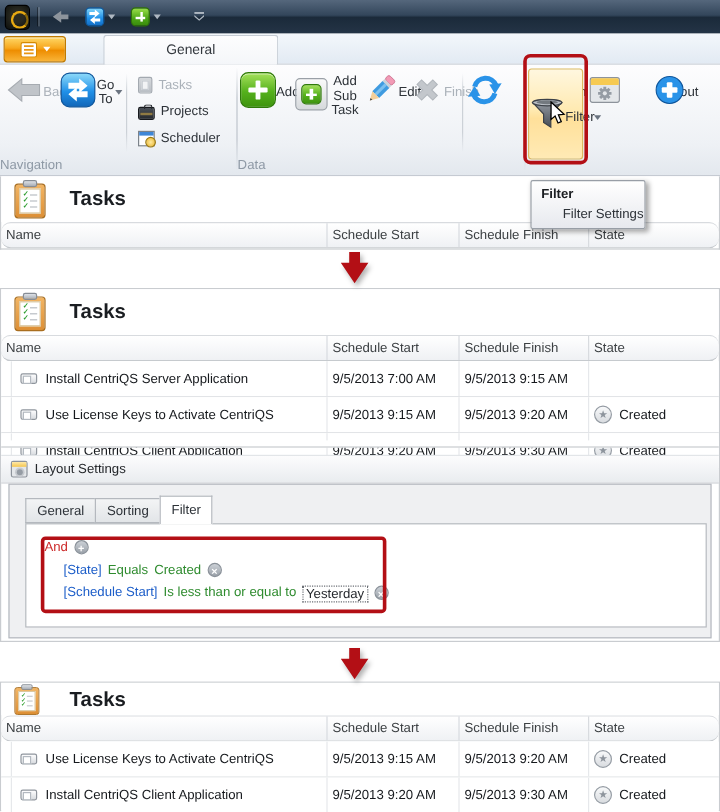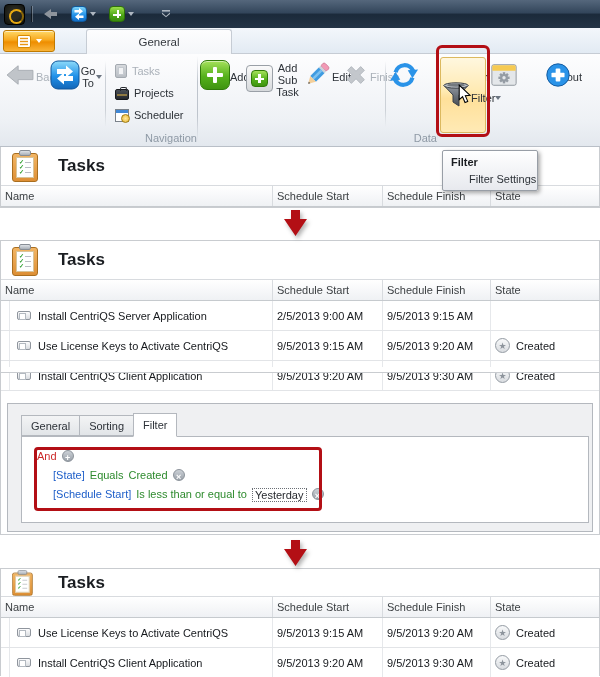--- a/index.html
+++ b/index.html
@@ -34,21 +34,21 @@
   border-radius:3px 3px 0 0; color:#33383e; font-size:11.5px; }
 
 
 .ribbon { position:absolute; left:0; top:54px; width:600px; height:93px;
   background:linear-gradient(180deg,#fdfdfe,#eef1f5 72%,#e3e8ee); border-bottom:1px solid #b9bfc7;
   display:flex; }
 .rgroup { position:relative; height:100%; padding-bottom:14px; }
 .g-nav { width:197px; } .g-data { width:239px; } .g-view { flex:1; }
 .gsep { width:1px; height:86px; margin-top:2px; background:linear-gradient(rgba(190,196,204,0),#bec4cc 30%,#bec4cc 70%,rgba(190,196,204,0)); }
 .rg-items { display:flex; align-items:flex-start; height:76px; padding-top:3px; }
-.rg-label { position:absolute; bottom:2px; left:0; right:0; text-align:right; color:#8e99a5; font-size:11px;margin-top:45px; }
+.rg-label { position:absolute; bottom:2px; left:0; right:0; text-align:left; color:#8e99a5; font-size:11px;margin-top:45px; }
 .bigbtn { width:46px; padding-top:2px; display:flex; flex-direction:row; align-items:center; border-radius:3px; }
 .bigbtn .bicon { height:32px; display:flex; align-items:center; justify-content:center; }
 .bigbtn .blabel { margin-top:3px; text-align:center; line-height:12px; color:#2d3238; }
 .bigbtn .caret { margin-top:3px; border-top-color:#6b7480; }
 .bigbtn.disabled .blabel { color:#aab1b9; }
 .isep { width:1px; height:66px; margin:4px 3px 0 3px; background:linear-gradient(rgba(200,205,212,0),#ccd1d7 25%,#ccd1d7 75%,rgba(200,205,212,0)); }
 .smallcol { display:flex; flex-direction:column; justify-content:center; gap:2px; padding-top:4px; }
 .smallbtn { height:20px; display:flex; align-items:center; gap:5px; padding:0 6px; border-radius:3px; color:#2d3238; }
 .smallbtn.disabled { color:#aab1b9; }
 .g-nav .bigbtn:first-child { margin-left:4px; }
@@ -99,21 +99,21 @@
 #p3 .p-head { height:27px; }
 .p-title { font-size:17px; font-weight:bold; color:#1a1d21; margin-left:20px; }
 .clip { width:26px; height:32px; position:relative; flex:none; }
 #p3 .clip { transform:scale(.8); transform-origin:left center; }
 .clip .board { position:absolute; left:0; top:3px; right:0; bottom:0; background:linear-gradient(#f2b564,#dd8f35); border:1px solid #a96e1f; border-radius:3px; }
 .clip .clamp { position:absolute; top:0; left:7px; width:12px; height:6px; background:linear-gradient(#dde1e6,#a9afb7); border:1px solid #878d95; border-radius:2px; z-index:2; }
 .clip .page { position:absolute; top:7px; left:4px; right:4px; bottom:4px; background:#fff; border:1px solid #d8c49a; padding:2px 2px 0 2px; }
 .clip .pr { display:flex; align-items:center; height:5px; }
 .clip .pr b { color:#2f9e2f; font-size:6px; line-height:5px; font-weight:bold; }
 .clip .pr s { text-decoration:none; height:1px; background:#b9bec4; flex:1; margin-left:1px; }
-.colstrip { height:22px; display:flex; background:linear-gradient(#ffffff,#eff1f4); border-top:1px solid #d8dbdf; border-bottom:1px solid #c6cace; color:#3c4043; }
+.colstrip { height:22px; display:flex; background:linear-gradient(#ffffff,#eff1f4); border-top:1px solid #d8dbdf; border-bottom:1px solid #c6cace; color:#3c4043;border-radius:8px; }
 .colstrip .col { line-height:20px; padding-left:4px; border-right:1px solid #d8dbdf; }
 .c-name { width:272px; } .c-start { width:110px; } .c-fin { width:108px; } .c-state { flex:1; border-right:none !important; }
 .grow { height:30px; display:flex; border-bottom:1px solid #e2e4e7; background:#fff; }
 .grow .cell { display:flex; align-items:center; padding-left:4px; border-right:1px solid #e6e8eb; overflow:hidden; white-space:nowrap; }
 .grow .c-name { padding-left:0; }
 .gutter { width:9px; align-self:stretch; border-right:1px solid #e6e8eb; flex:none; }
 .trow-ic { width:14px; height:9px; margin:0 7px 0 7px; border:1px solid #8f959d; border-radius:2px; background:linear-gradient(#fdfdfe,#d9dce0); position:relative; flex:none; }
 .trow-ic::before { content:""; position:absolute; left:1px; top:1px; width:5px; height:5px; background:#fff; border:1px solid #b3b9c0; }
 .sic { width:15px; height:15px; border-radius:50%; margin-right:6px; flex:none; text-align:center; }
 .sic.prog { background:radial-gradient(circle at 35% 30%, #7cc4f5, #1e7fd6 75%); border:1px solid #1565b0; }
@@ -425,21 +425,21 @@
     <div class="col c-start">Schedule Start</div>
     <div class="col c-fin">Schedule Finish</div>
     <div class="col c-state">State</div>
   </div>
   <div class="grow">
     <div class="cell c-name">
         <span class="gutter"></span>
         <span class="trow-ic"></span>
         <span>Install CentriQS Server Application</span>
       </div>
-    <div class="cell c-start">2/5/2013 9:00 AM</div>
+    <div class="cell c-start">9/5/2013 7:00 AM</div>
     <div class="cell c-fin">9/5/2013 9:15 AM</div>
   </div>
   <div class="grow">
     <div class="cell c-name">
         <span class="gutter"></span>
         <span class="trow-ic"></span>
         <span>Use License Keys to Activate CentriQS</span>
       </div>
     <div class="cell c-start">9/5/2013 9:15 AM</div>
     <div class="cell c-fin">9/5/2013 9:20 AM</div>
@@ -456,20 +456,24 @@
       </div>
     <div class="cell c-start">9/5/2013 9:20 AM</div>
     <div class="cell c-fin">9/5/2013 9:30 AM</div>
     <div class="cell c-state">
         <span class="sic created"></span>
         <span>Created</span>
       </div>
   </div>
   <div class="ls-fill"></div>
 
+  <div class="ls-bar">
+    <span class="ls-ic"></span>
+    <span>Layout Settings</span>
+  </div>
   <div class="ls-outer"></div>
   <div class="ls-tabs">
     <div class="lstab">General</div>
     <div class="lstab">Sorting</div>
     <div class="lstab active">Filter</div>
   </div>
   <div class="ls-content">
     <div class="f-line">
       <span class="f-and">And</span>
       <span class="fic plus"></span>

